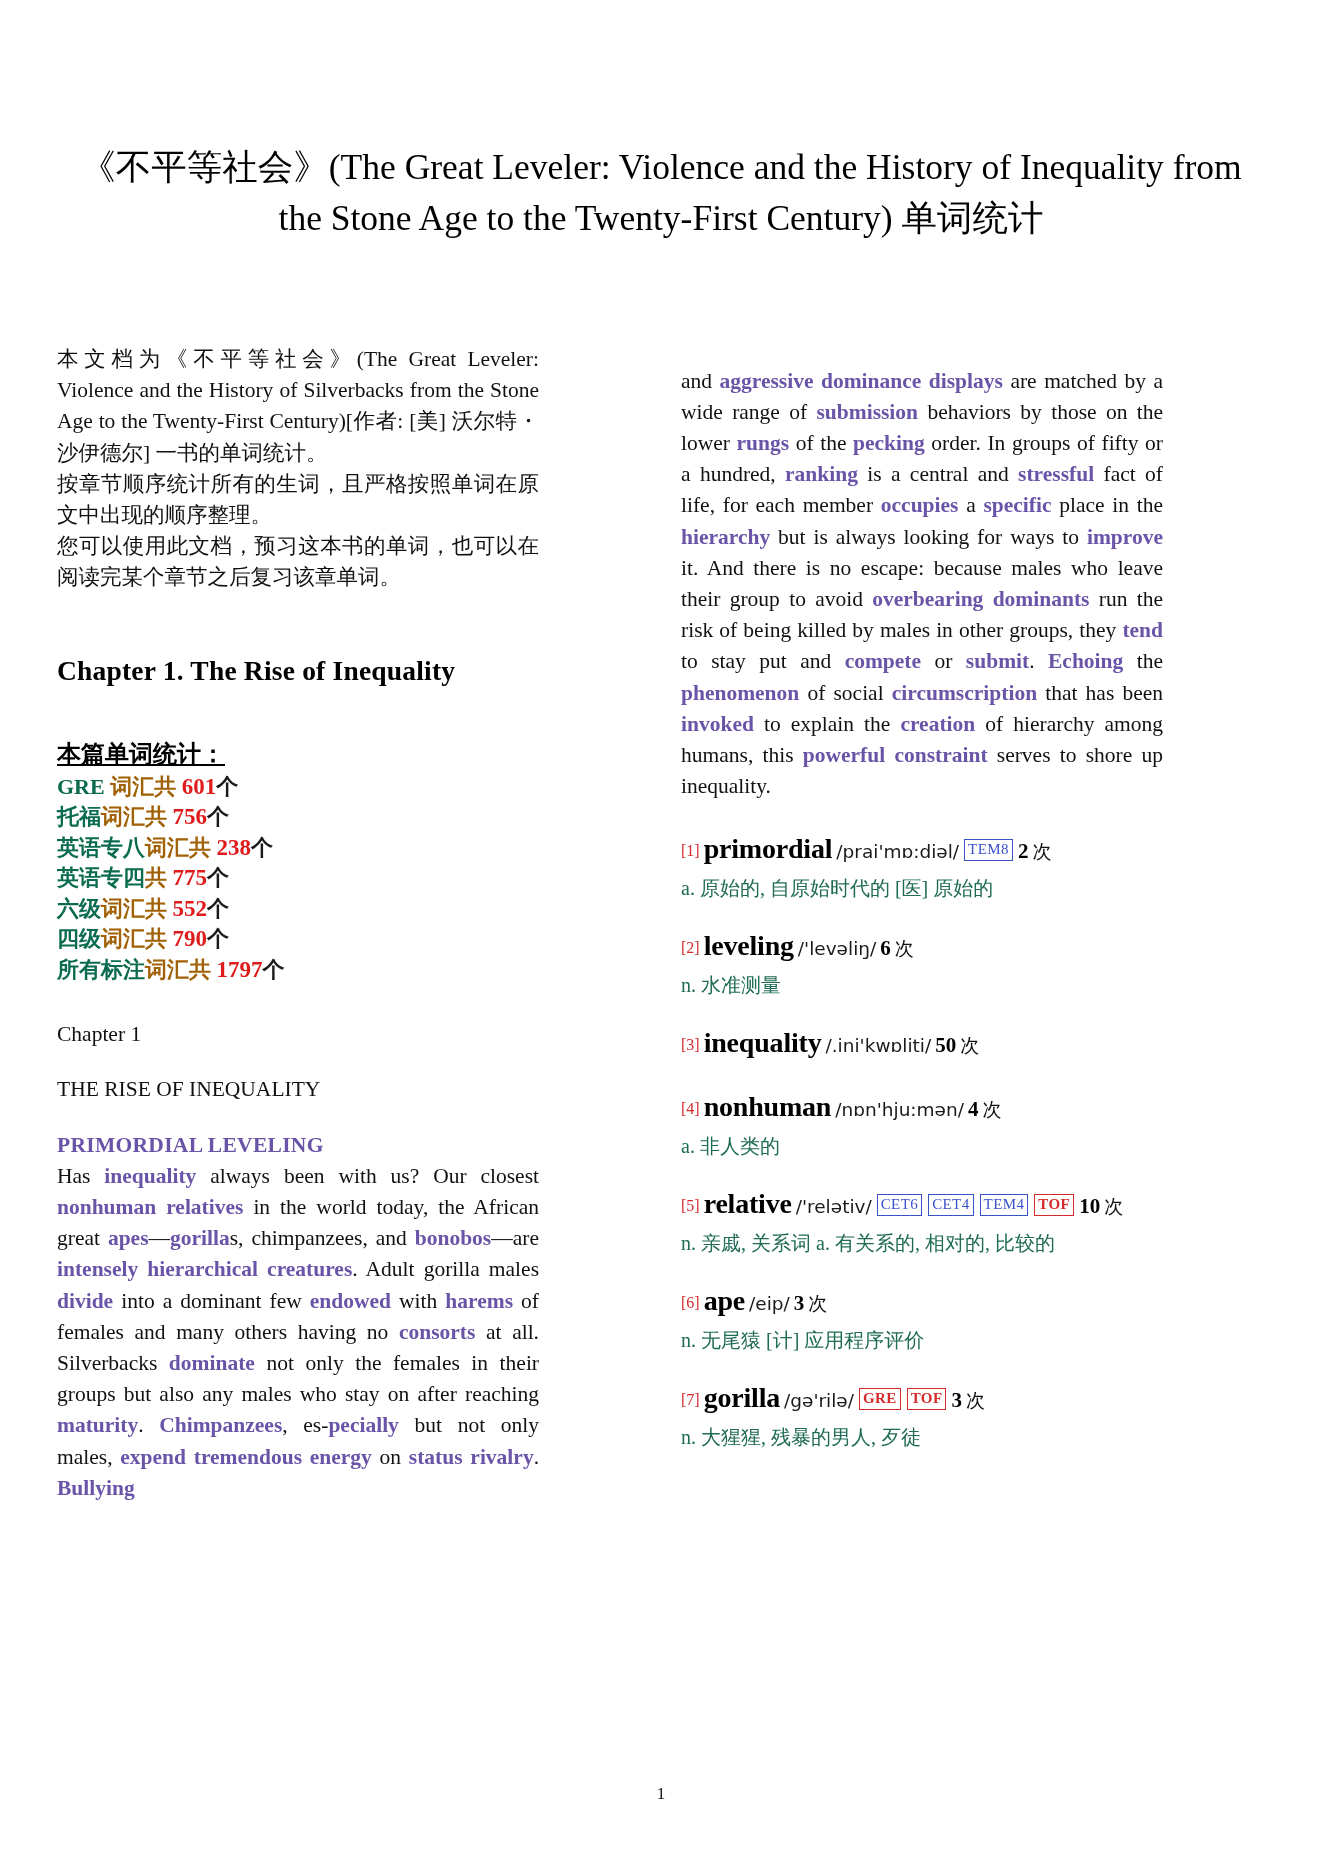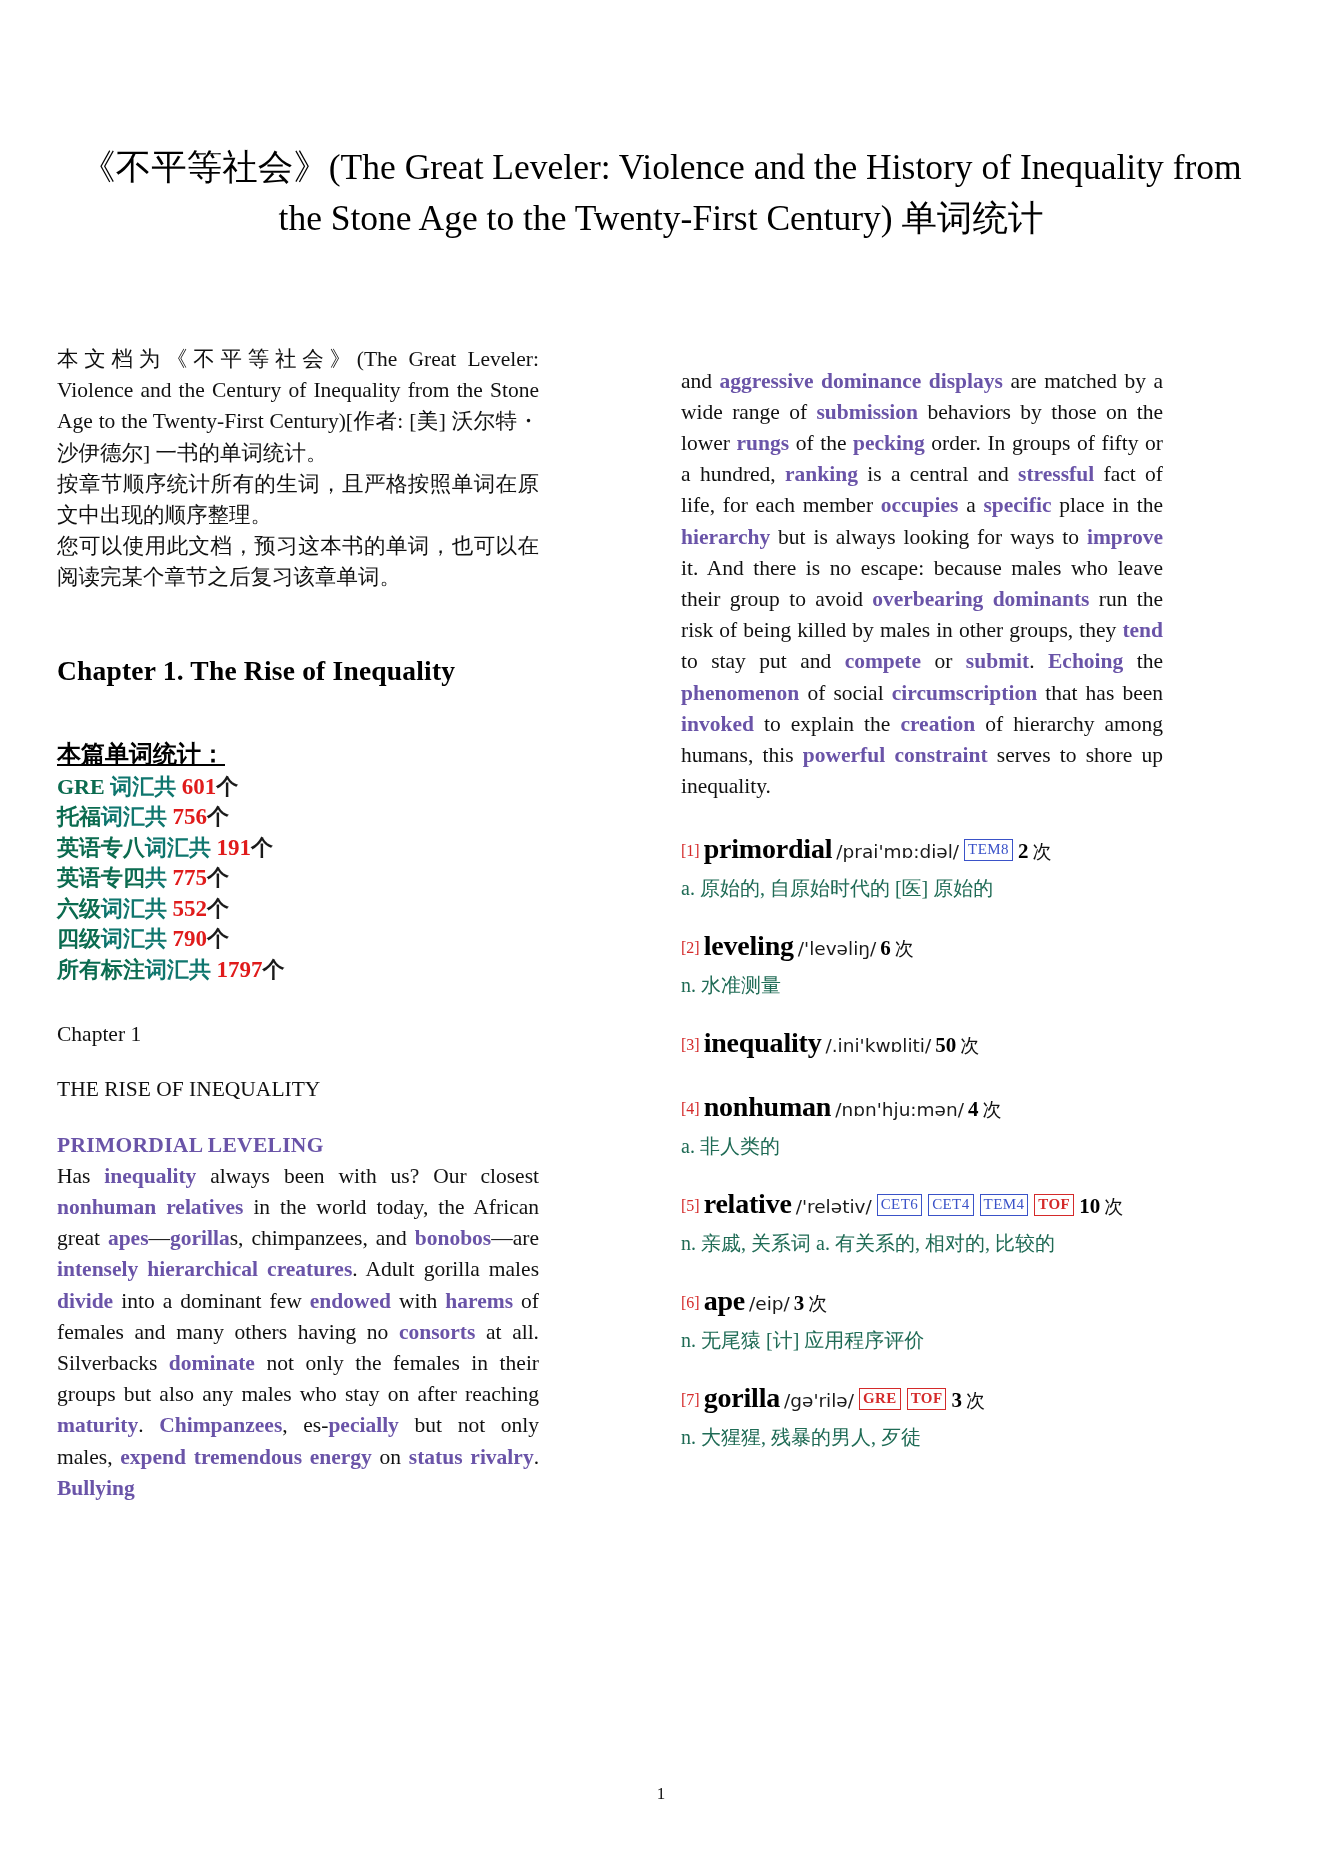--- a/index.html
+++ b/index.html
@@ -71,21 +71,21 @@
     text-decoration: underline;
   }
   .stats-list {
     margin-top: 2px;
     font-size: 22px;
     line-height: 30.5px;
     font-weight: bold;
   }
   .stats-row { white-space: nowrap; }
   .stats-label { color: #0b6b4f; }
-  .stats-mid   { color: #0f766e; margin-top: 32px; }
+  .stats-mid   { color: #a16207; margin-top: 32px; }
   .stats-num   { color: #e01b1b; font-size: 23px; }
   .stats-unit  { color: #1a1a1a; }
 
   .body-block {
     margin-top: 34px;
     font-size: 21.5px;
     line-height: 31.2px;
   }
   .body-line { white-space: nowrap; margin-top: 24px; }
   .sec-title-purple {
@@ -176,33 +176,33 @@
 </head>
 <body>
 
 <div class="page">
 
   <h1 class="doc-title">《不平等社会》(The Great Leveler: Violence and the History of Inequality from the Stone Age to the Twenty-First Century) 单词统计</h1>
 
   <div class="col col-left">
 
     <div class="intro">
-      <p>本文档为《不平等社会》(The Great Leveler: Violence and the Century of Inequality from the Stone Age to the Twenty-First Century)[作者: [美] 沃尔特・沙伊德尔] 一书的单词统计。</p>
+      <p>本文档为《不平等社会》(The Great Leveler: Violence and the History of Silverbacks from the Stone Age to the Twenty-First Century)[作者: [美] 沃尔特・沙伊德尔] 一书的单词统计。</p>
       <p>按章节顺序统计所有的生词，且严格按照单词在原文中出现的顺序整理。</p>
       <p>您可以使用此文档，预习这本书的单词，也可以在阅读完某个章节之后复习该章单词。</p>
     </div>
 
     <div class="chapter-heading">Chapter 1. The Rise of Inequality</div>
 
     <div class="stats-heading">本篇单词统计：</div>
 
     <div class="stats-list" id="stats-list">
         <div class="stats-row"><span class="stats-label">GRE</span><span class="stats-mid"> 词汇共 </span><span class="stats-num">601</span><span class="stats-unit">个</span></div>
         <div class="stats-row"><span class="stats-label">托福</span><span class="stats-mid">词汇共 </span><span class="stats-num">756</span><span class="stats-unit">个</span></div>
-        <div class="stats-row"><span class="stats-label">英语专八</span><span class="stats-mid">词汇共 </span><span class="stats-num">191</span><span class="stats-unit">个</span></div>
+        <div class="stats-row"><span class="stats-label">英语专八</span><span class="stats-mid">词汇共 </span><span class="stats-num">238</span><span class="stats-unit">个</span></div>
         <div class="stats-row"><span class="stats-label">英语专四</span><span class="stats-mid">共 </span><span class="stats-num">775</span><span class="stats-unit">个</span></div>
         <div class="stats-row"><span class="stats-label">六级</span><span class="stats-mid">词汇共 </span><span class="stats-num">552</span><span class="stats-unit">个</span></div>
         <div class="stats-row"><span class="stats-label">四级</span><span class="stats-mid">词汇共 </span><span class="stats-num">790</span><span class="stats-unit">个</span></div>
         <div class="stats-row"><span class="stats-label">所有标注</span><span class="stats-mid">词汇共 </span><span class="stats-num">1797</span><span class="stats-unit">个</span></div>
       </div>
 
     <div class="body-block">
       <div class="body-line">Chapter 1</div>
       <div class="body-line">THE RISE OF INEQUALITY</div>
       <div class="body-line sec-title-purple">PRIMORDIAL LEVELING</div>

